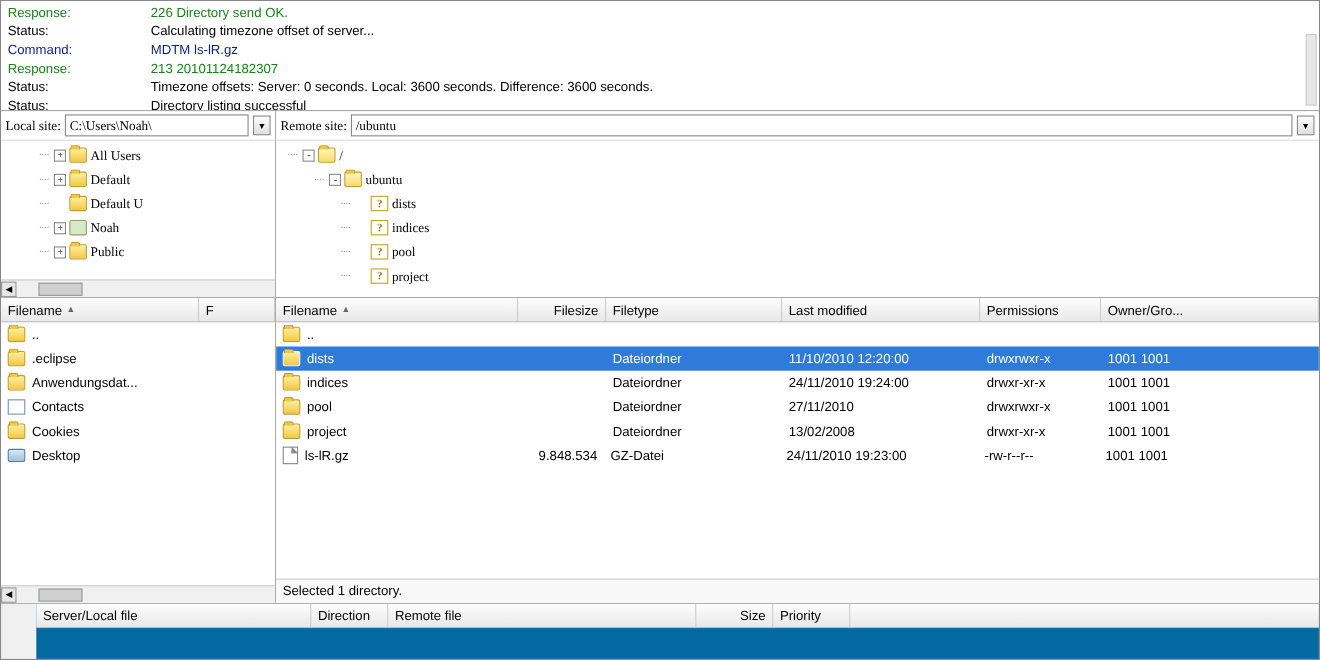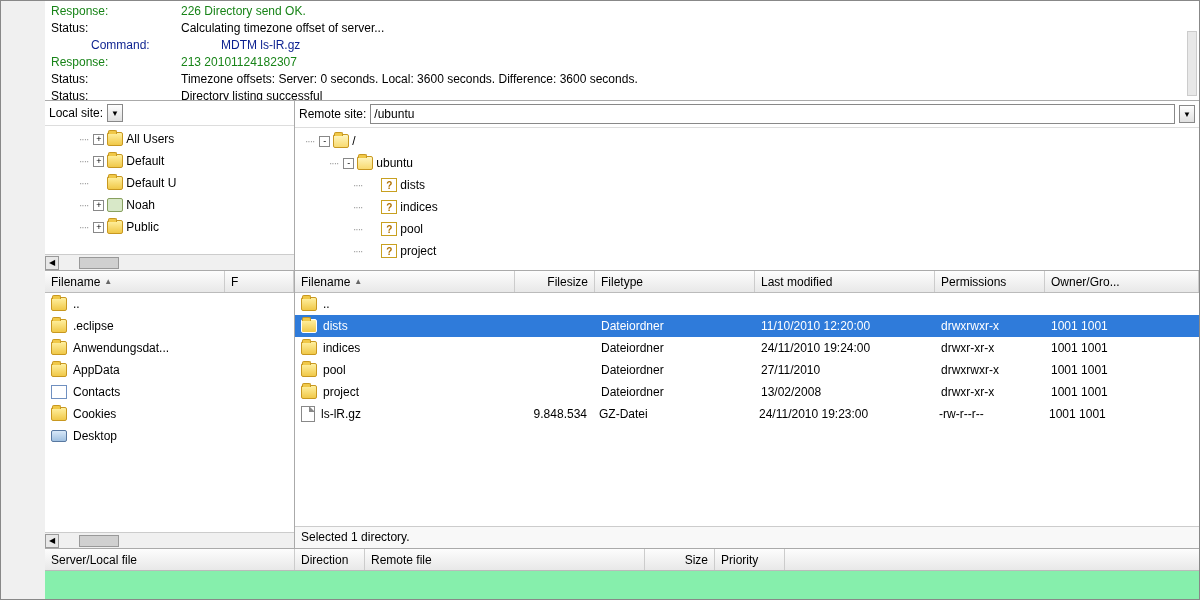--- a/index.html
+++ b/index.html
@@ -11,53 +11,53 @@
   width: 1200px;
   height: 600px;
   overflow: hidden;
 }
 .window {
   border: 1px solid #888;
   height: 100%;
   display: flex;
   flex-direction: column;
   background: #f0f0f0;
-  padding-left: 44px;
 }
 
 .log-panel {
   background: #fff;
   border-bottom: 1px solid #aaa;
   padding: 2px 6px;
   height: 100px;
   overflow: hidden;
   position: relative;
 }
 .log-line { display: flex; line-height: 17px; }
 .log-label { width: 130px; }
 .log-value { flex: 1; }
 .green { color: #188418; }
-.blue { color: #0a1f8f; margin-left: 40px; }
+.blue { color: #0a1f8f; }
 .log-scrollbar {
   position: absolute;
   right: 2px; top: 30px; bottom: 4px;
   width: 10px;
   background: #e8e8e8;
   border: 1px solid #ccc;
 }
 
 .site-row {
   display: flex;
   border-bottom: 1px solid #aaa;
   height: 170px;
 }
 .local-pane, .remote-pane {
   display: flex;
   flex-direction: column;
   background: #fff;
+  font-family: Liberation Serif, serif;
 }
 .local-pane { width: 250px; border-right: 1px solid #aaa; }
 .remote-pane { flex: 1; }
 .site-bar {
   display: flex;
   align-items: center;
   padding: 3px 4px;
   border-bottom: 1px solid #ddd;
   gap: 4px;
 }
@@ -185,23 +185,24 @@
   border-top: 1px solid #ccc;
   padding: 3px 6px;
   background: #f8f8f8;
   height: 22px;
   white-space: nowrap;
   overflow: hidden;
 }
 
 .queue-panel {
   height: 50px;
-  background: #86efac;
+  background: #0369a1;
   display: flex;
   flex-direction: column;
+  margin-left: 32px;
 }
 .queue-headers {
   display: flex;
   background: linear-gradient(#fdfdfd,#e8e8e8);
   border-bottom: 1px solid #bbb;
   height: 22px;
   align-items: center;
 }
 </style>
 </head>
@@ -236,20 +237,21 @@
           <span class="log-value">Directory listing successful</span>
         </div>
       </div>
     <div class="log-scrollbar"></div>
   </div>
 
   <div class="site-row">
     <div class="local-pane">
       <div class="site-bar">
         <label>Local site:</label>
+        <input value="C:\Users\Noah\" style="">
         <div class="dropdown-btn">▼</div>
       </div>
       <div class="tree" id="local-tree">
           <div class="tree-node" style="padding-left: 32px;">
             <span class="dots">····</span>
             <span class="exp">+</span>
             <span class="icon-folder"></span>
             <span>All Users</span>
           </div>
           <div class="tree-node" style="padding-left: 32px;">
@@ -345,24 +347,20 @@
             <span class="icon-folder"></span>
             <span class="cell" style="flex:1">..</span>
           </div>
           <div class="file-row">
             <span class="icon-folder"></span>
             <span class="cell" style="flex:1">.eclipse</span>
           </div>
           <div class="file-row">
             <span class="icon-folder"></span>
             <span class="cell" style="flex:1">Anwendungsdat...</span>
-          </div>
-          <div class="file-row">
-            <span class="icon-folder"></span>
-            <span class="cell" style="flex:1">AppData</span>
           </div>
           <div class="file-row">
             <span class="icon-contacts"></span>
             <span class="cell" style="flex:1">Contacts</span>
           </div>
           <div class="file-row">
             <span class="icon-folder"></span>
             <span class="cell" style="flex:1">Cookies</span>
           </div>
           <div class="file-row">

